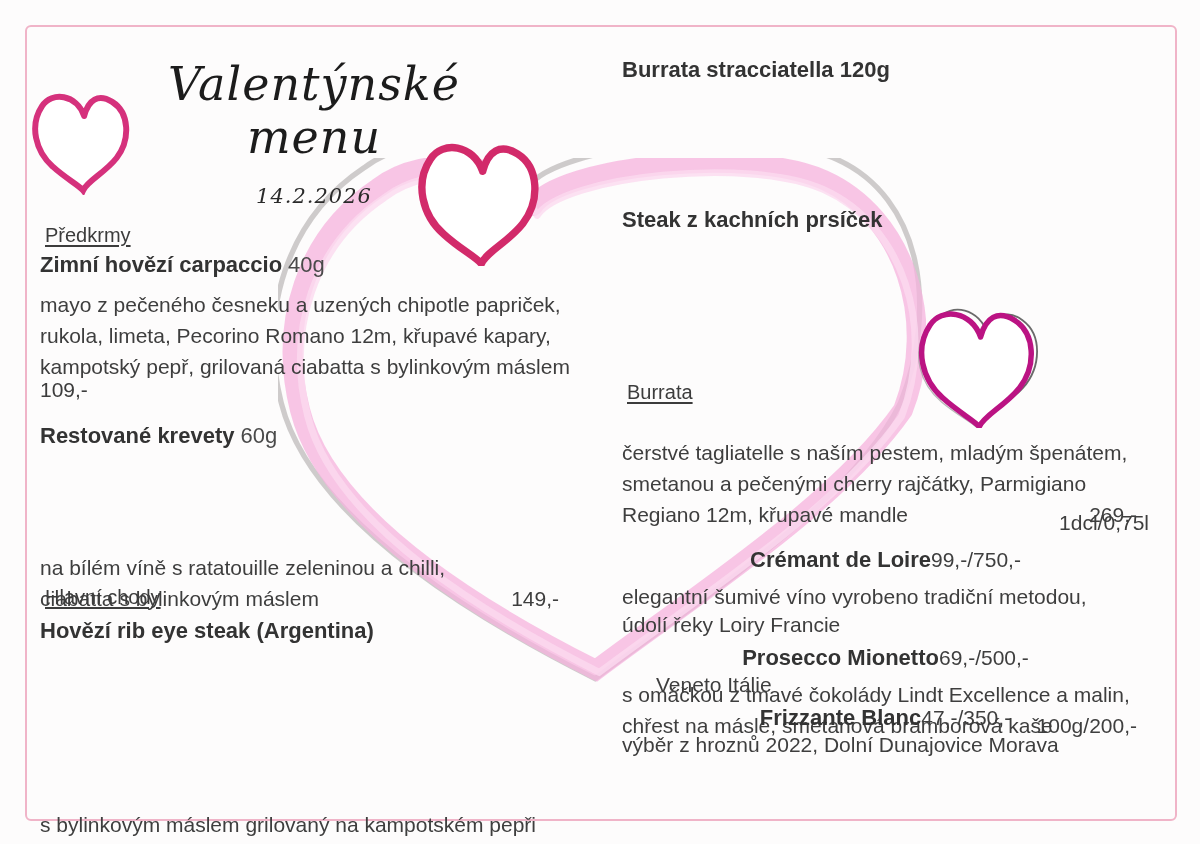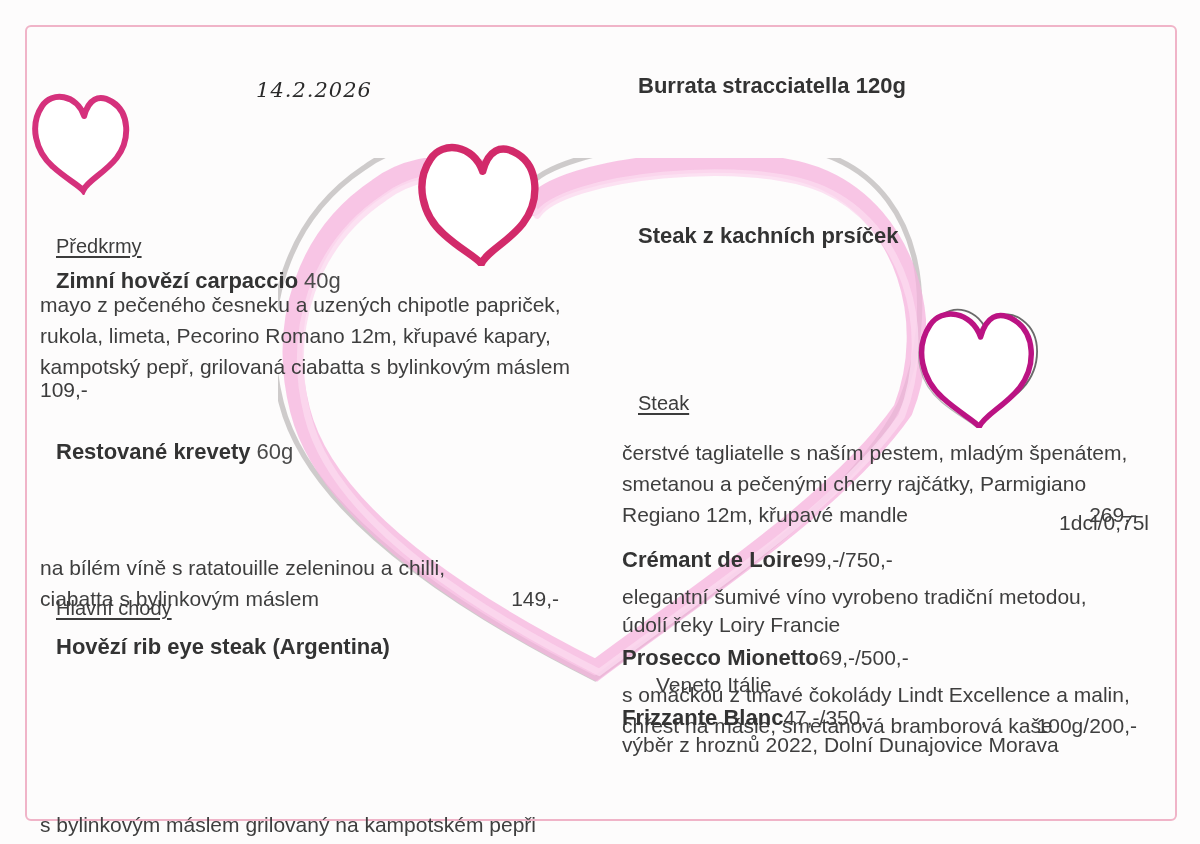--- a/index.html
+++ b/index.html
@@ -23,33 +23,33 @@
     font-family:"DejaVu Serif", serif;font-style:italic;font-weight:500;
     font-size:46px;color:#1c1c1c;margin:0;line-height:1.15;letter-spacing:1px;
   }
   .menu-date{
     font-family:"DejaVu Serif", serif;font-style:italic;
     font-size:21px;color:#2a2a2a;margin:20px 0 0 0;letter-spacing:1px;
   }
 
   .abs{position:absolute;}
   .sec-header{
-    font-size:20px;font-weight:normal;margin:16px;color:#3c3c3c;
+    font-size:20px;font-weight:normal;margin:5px;color:#3c3c3c;
     text-decoration:underline;text-underline-offset:3px;
   }
-  .dish-name{font-size:22px;font-weight:bold;margin:16px;color:#333;}
+  .dish-name{font-size:22px;font-weight:bold;margin:0;color:#333;}
   .dish-weight{font-weight:normal;color:#4a4a4a;margin-left:6px;}
   .dish-desc{
     font-size:21px;line-height:31px;margin:0;position:relative;color:#3e3e3e;
   }
   .desc-text{white-space:pre-line;}
   .price-inline{position:absolute;right:12px;bottom:0;line-height:31px;}
   .price-line{font-size:21px;text-align:left;line-height:31px;}
   .units-line{font-size:21px;text-align:right;line-height:31px;color:#3e3e3e;}
-  .wine-row{display:flex;justify-content:flex-start;align-items:baseline;font-size:21px;line-height:30px;}
+  .wine-row{display:flex;justify-content:center;align-items:baseline;font-size:21px;line-height:30px;}
   .wine-name{font-weight:bold;color:#333;font-size:22px;}
   .wine-price{font-weight:normal;color:#3e3e3e;}
   .wine-desc{font-size:21px;line-height:28px;margin:0;white-space:pre-line;color:#3e3e3e;}
 </style>
 </head>
 <body>
 
 <div class="page-border"></div>
 
 <svg class="heart-svg z-watermark" style="left:278px;top:158px;" width="648" height="570" viewBox="0 0 648 570" fill="none">
@@ -66,20 +66,21 @@
   <path d="M52 30 C45 10 22 7 13 21 C1 39 7 63 23 77 C35 88 47 94 51 99 C55 90 71 83 82 69 C95 52 94 27 78 17 C65 9 56 15 52 30" fill="#ffffff" stroke-width="5.5" stroke-linecap="round" stroke="#d22a6a"></path>
 </svg>
 
 <svg class="heart-svg z-art" style="left:903px;top:298px;" width="150" height="130" viewBox="0 0 100 100" fill="none">
   <path transform="translate(4,-2) rotate(4 50 50)" d="M52 30 C45 10 22 7 13 21 C1 39 7 63 23 77 C35 88 47 94 51 99 C55 90 71 83 82 69 C95 52 94 27 78 17 C65 9 56 15 52 30" stroke-width="1.4" stroke-linecap="round" opacity="0.9" stroke="#5a5a5a"></path>
   <path transform="translate(-2,2) rotate(-2 50 50)" d="M52 30 C45 10 22 7 13 21 C1 39 7 63 23 77 C35 88 47 94 51 99 C55 90 71 83 82 69 C95 52 94 27 78 17 C65 9 56 15 52 30" stroke-width="1" stroke-linecap="round" opacity="0.7" stroke="#9a9a9a"></path>
   <path d="M52 30 C45 10 22 7 13 21 C1 39 7 63 23 77 C35 88 47 94 51 99 C55 90 71 83 82 69 C95 52 94 27 78 17 C65 9 56 15 52 30" fill="#ffffff" stroke-width="4.2" stroke-linecap="round" stroke="#bb1383"></path>
 </svg>
 
 <div class="title-block">
+  <h1 class="menu-title">Valentýnské menu</h1>
   <p class="menu-date">14.2.2026</p>
 </div>
 
 <h2 class="sec-header abs z-text" style="left:40px;top:219px;">Předkrmy</h2>
 
 <h3 class="dish-name abs z-text" style="left:40px;top:252px;">
   <span>Zimní hovězí carpaccio</span><span class="dish-weight">40g</span>
 </h3>
 <p class="dish-desc abs z-text" style="left:40px;top:289px;width:531px;">
   <span class="desc-text">mayo z pečeného česneku a uzených chipotle papriček,
@@ -116,21 +117,21 @@
   <span class="price-inline">269,-</span>
 </p>
 
 <h3 class="dish-name abs z-text" style="left:622px;top:207px;">Steak z kachních prsíček</h3>
 <p class="dish-desc abs z-text" style="left:622px;top:245px;width:527px;">
   <span class="desc-text">s omáčkou z tmavé čokolády Lindt Excellence a malin,
 chřest na másle, smetanová bramborová kaše</span>
   <span class="price-inline">100g/200,-</span>
 </p>
 
-<h2 class="sec-header abs z-text" style="left:622px;top:376px;">Steak</h2>
+<h2 class="sec-header abs z-text" style="left:622px;top:376px;">Burrata</h2>
 
 <div class="units-line abs z-text" style="left:622px;top:507px;width:527px;">1dcl/0,75l</div>
 
 <div class="wine-row abs z-text" style="left:622px;top:545px;width:527px;">
   <span class="wine-name">Crémant de Loire</span>
   <span class="wine-price">99,-/750,-</span>
 </div>
 <p class="wine-desc abs z-text" style="left:622px;top:583px;width:527px;">elegantní šumivé víno vyrobeno tradiční metodou,
 údolí řeky Loiry Francie</p>
 

